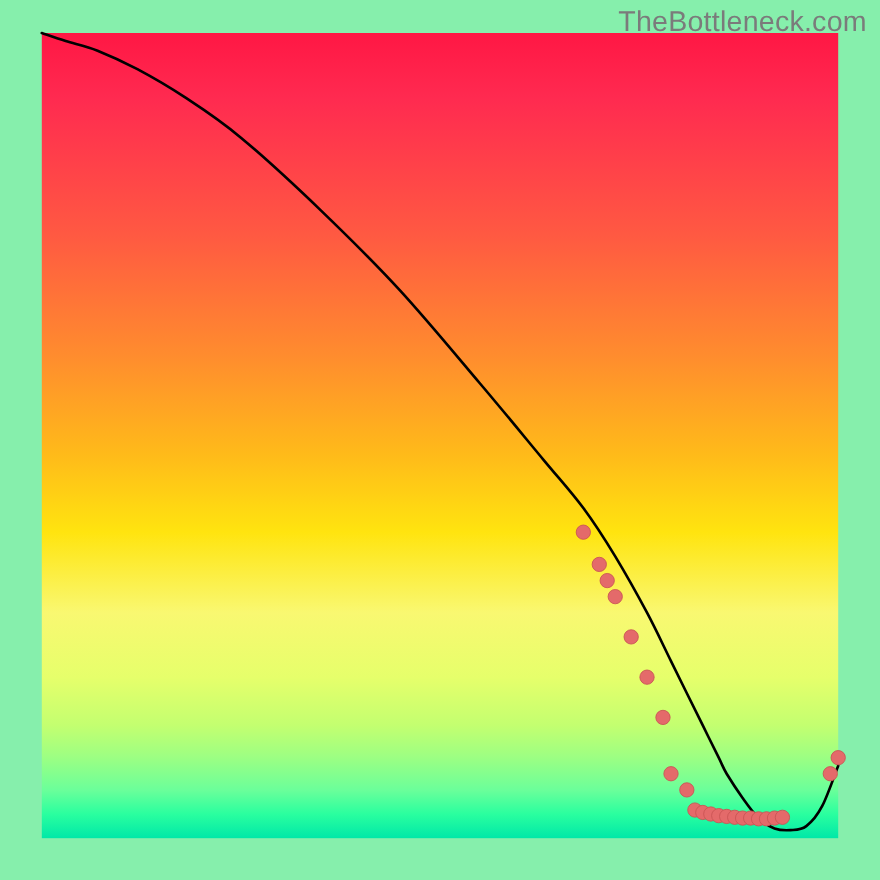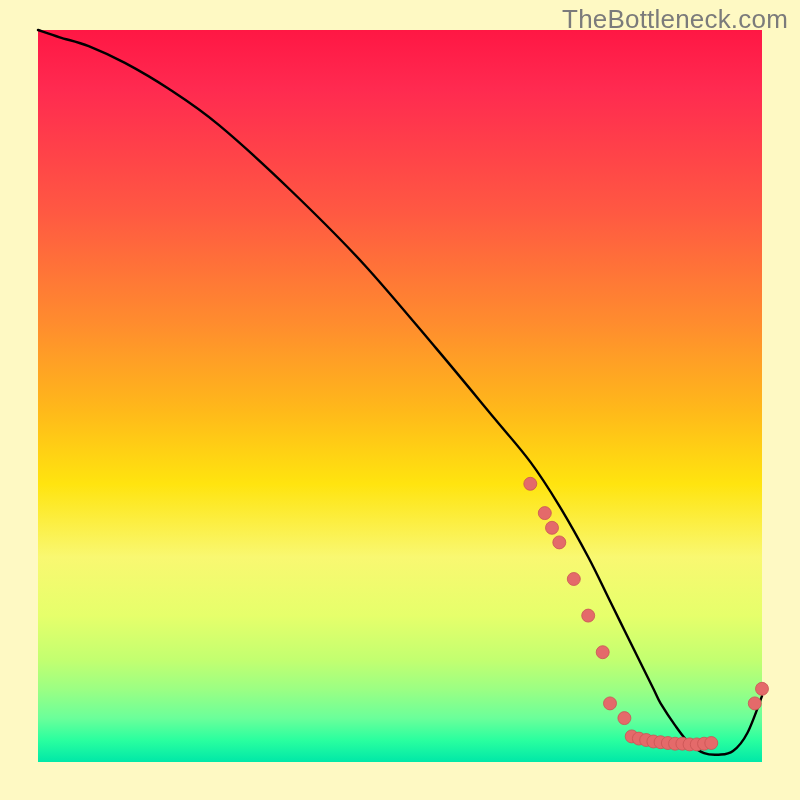--- a/index.html
+++ b/index.html
@@ -8,21 +8,21 @@
     width: 800px;
     height: 800px;
     background: #000;
     overflow: hidden;
     font-family: Arial, Helvetica, sans-serif;
   }
   .wrap {
     position: relative;
     width: 800px;
     height: 800px;
-    background: #fef9c3;
+    background: #86efac;
   }
   .watermark {
     position: absolute;
     top: 4px;
     right: 12px;
     font-size: 26px;
     font-weight: 400;
     color: #7b7b7b;
     letter-spacing: 0.2px;
     z-index: 5;

